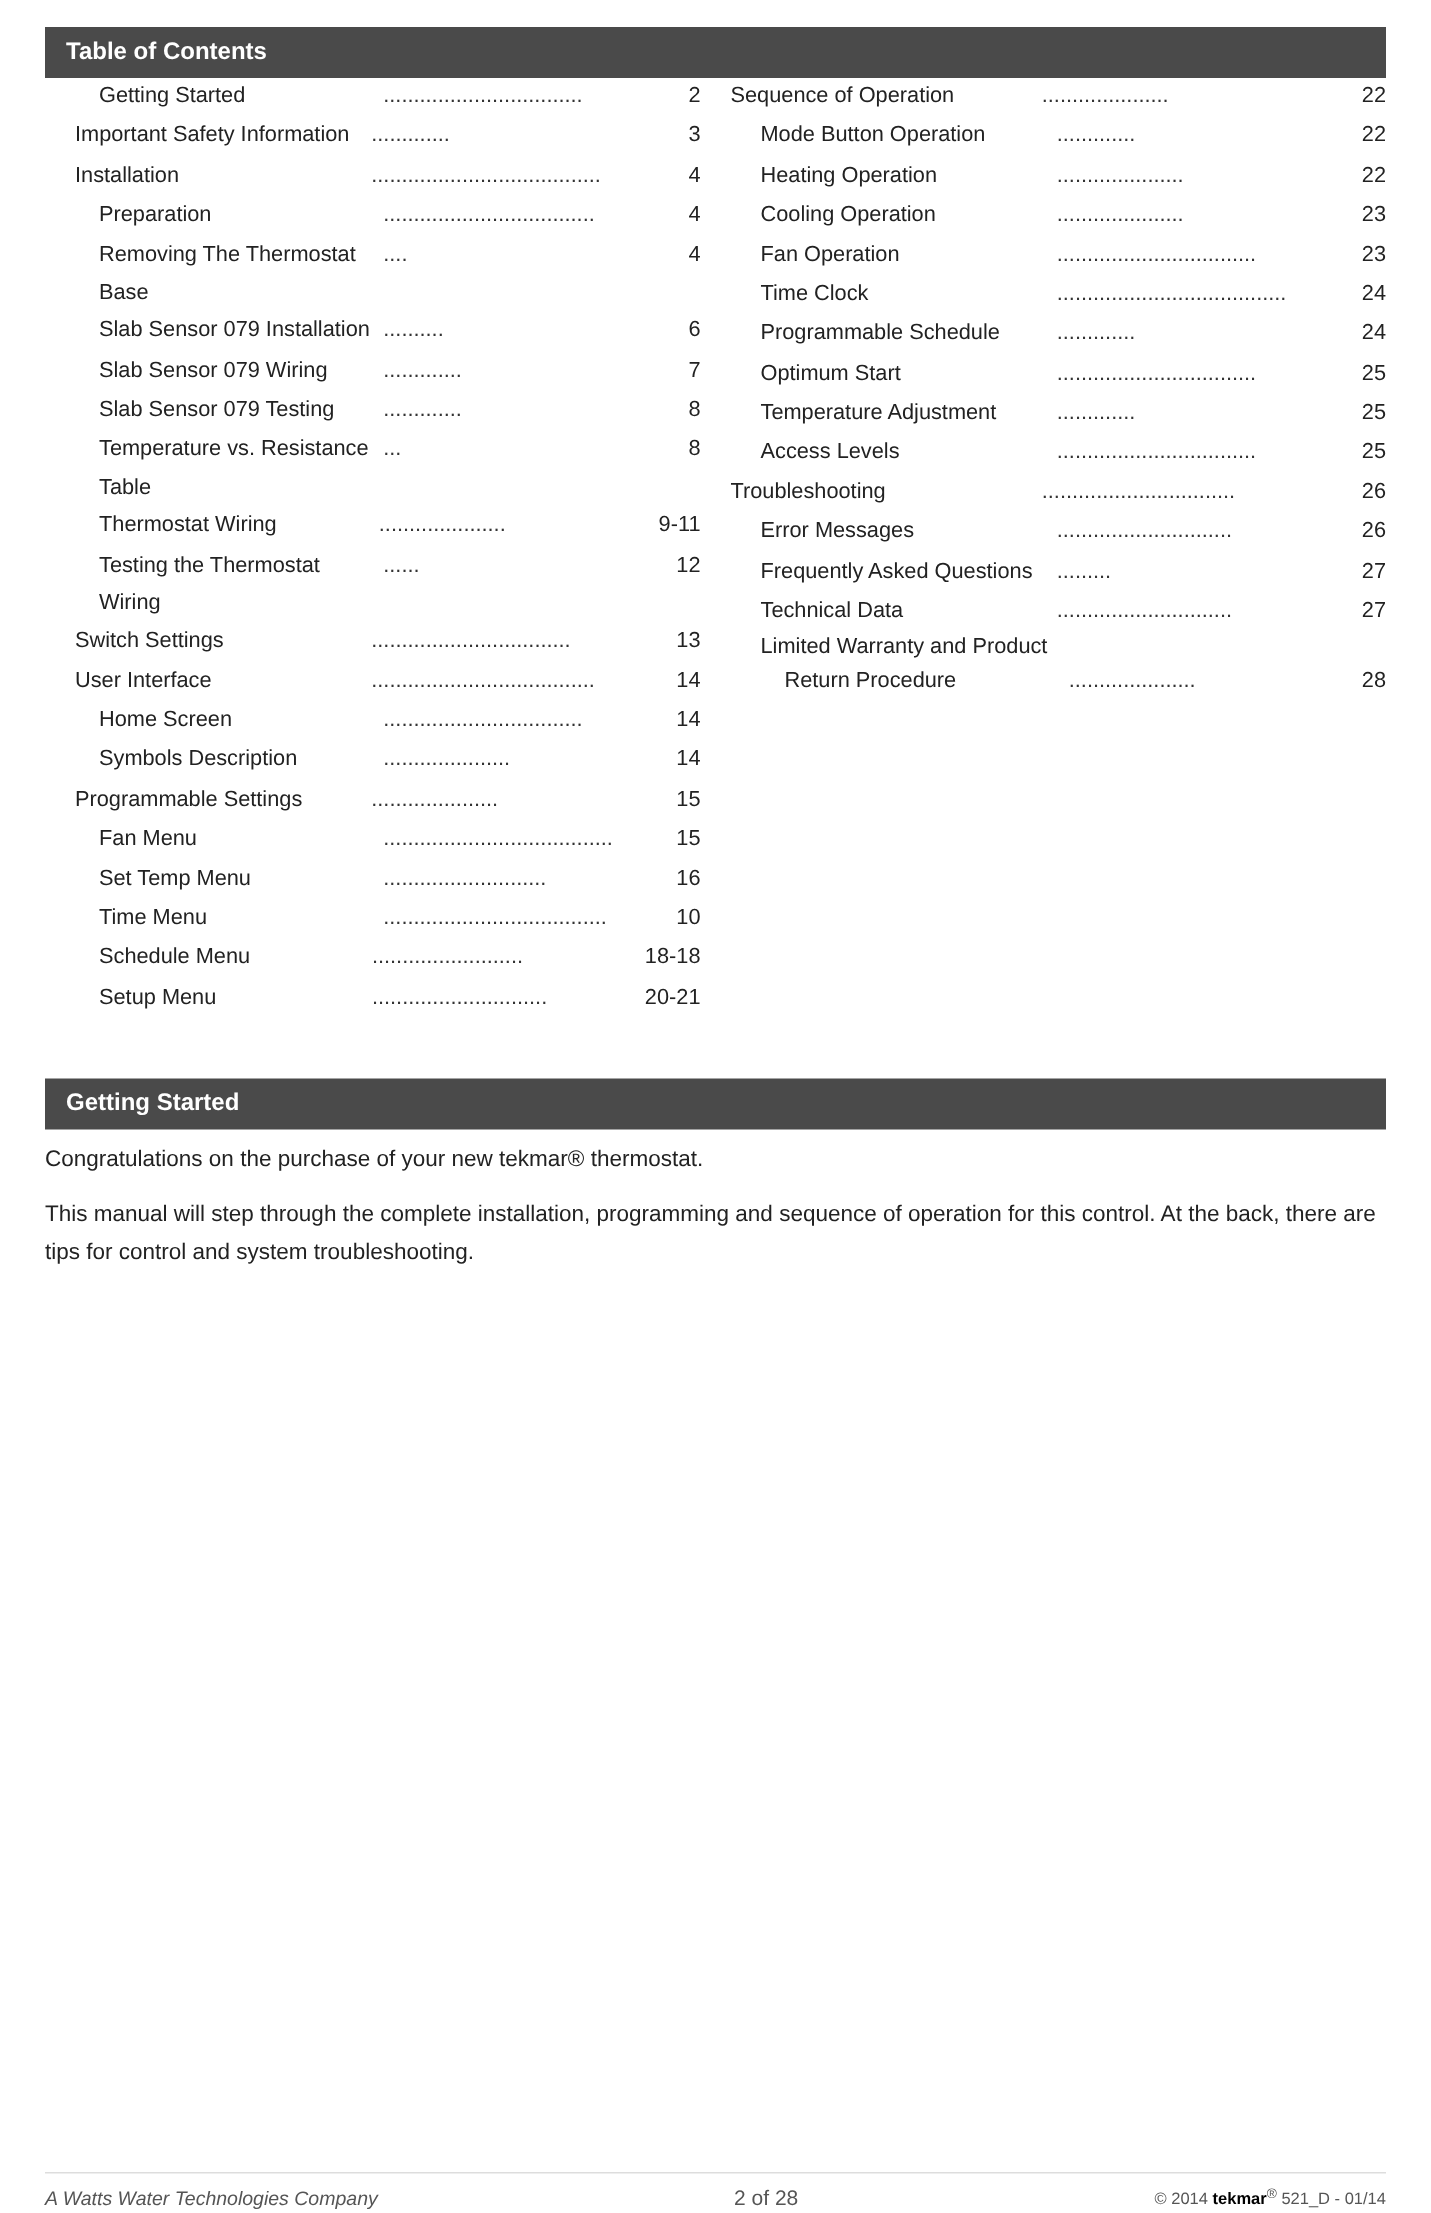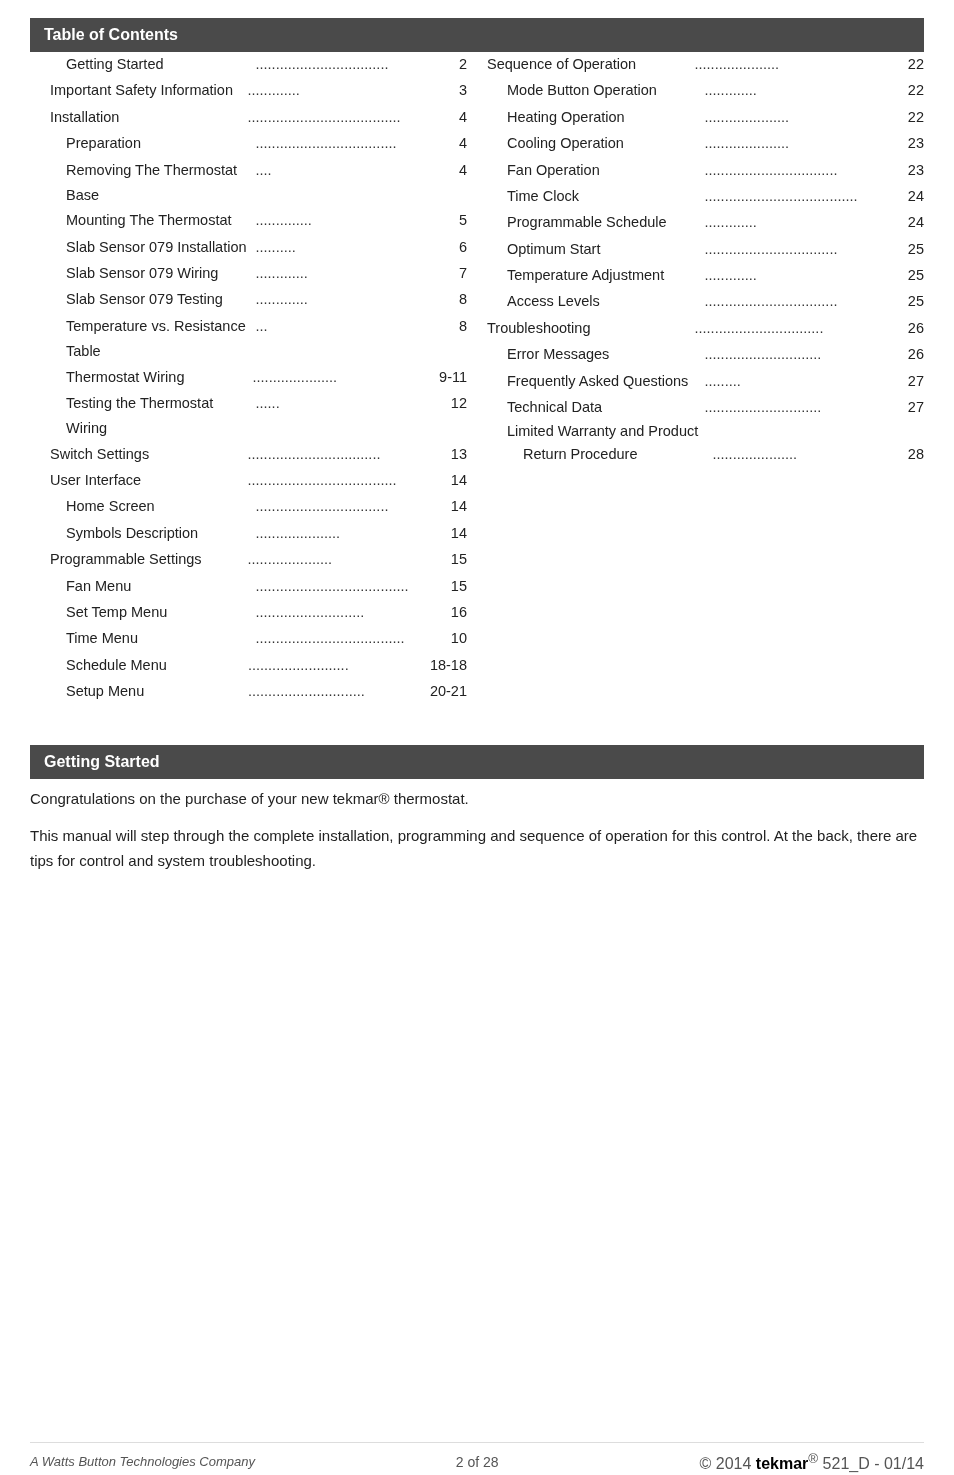--- a/index.html
+++ b/index.html
@@ -116,21 +116,21 @@
 
     .footer .footer-brand {
       font-style: italic;
     }
 
     .footer .footer-page {
       font-size: 14px;
     }
 
     .footer .footer-copy {
-      font-size: 16px;
+      font-size: 11px;
     }
 
     .footer .tekmar-brand {
       font-weight: bold;
       color: #000;
     }
   </style>
 </head>
 <body>
 
@@ -160,25 +160,20 @@
         </div>
         <div class="toc-entry indent2">
           <span class="toc-label">Preparation </span>
           <span class="toc-dots">...................................</span>
           <span class="toc-page">4</span>
         </div>
         <div class="toc-entry indent2">
           <span class="toc-label">Removing The Thermostat Base</span>
           <span class="toc-dots">....</span>
           <span class="toc-page">4</span>
-        </div>
-        <div class="toc-entry indent2">
-          <span class="toc-label">Mounting The Thermostat</span>
-          <span class="toc-dots">..............</span>
-          <span class="toc-page">5</span>
         </div>
         <div class="toc-entry indent2">
           <span class="toc-label">Slab Sensor 079 Installation </span>
           <span class="toc-dots">..........</span>
           <span class="toc-page">6</span>
         </div>
         <div class="toc-entry indent2">
           <span class="toc-label">Slab Sensor 079 Wiring </span>
           <span class="toc-dots">.............</span>
           <span class="toc-page">7</span>
@@ -343,21 +338,21 @@
 
   <div class="getting-started-section">
     <div class="section-header">Getting Started</div>
     <div class="getting-started-body">
       <p>Congratulations on the purchase of your new tekmar® thermostat.</p>
       <p>This manual will step through the complete installation, programming and sequence of operation for this control. At the back, there are tips for control and system troubleshooting.</p>
     </div>
   </div>
 
   <div class="footer">
-    <span class="footer-brand">A Watts Button Technologies Company</span>
+    <span class="footer-brand">A Watts Water Technologies Company</span>
     <span class="footer-page">2 of 28</span>
     <span class="footer-copy">
       <span>© 2014</span>
       <strong class="tekmar-brand">tekmar</strong><sup>®</sup>
       <span>521_D - 01/14</span>
     </span>
   </div>
 
 </div>
 

